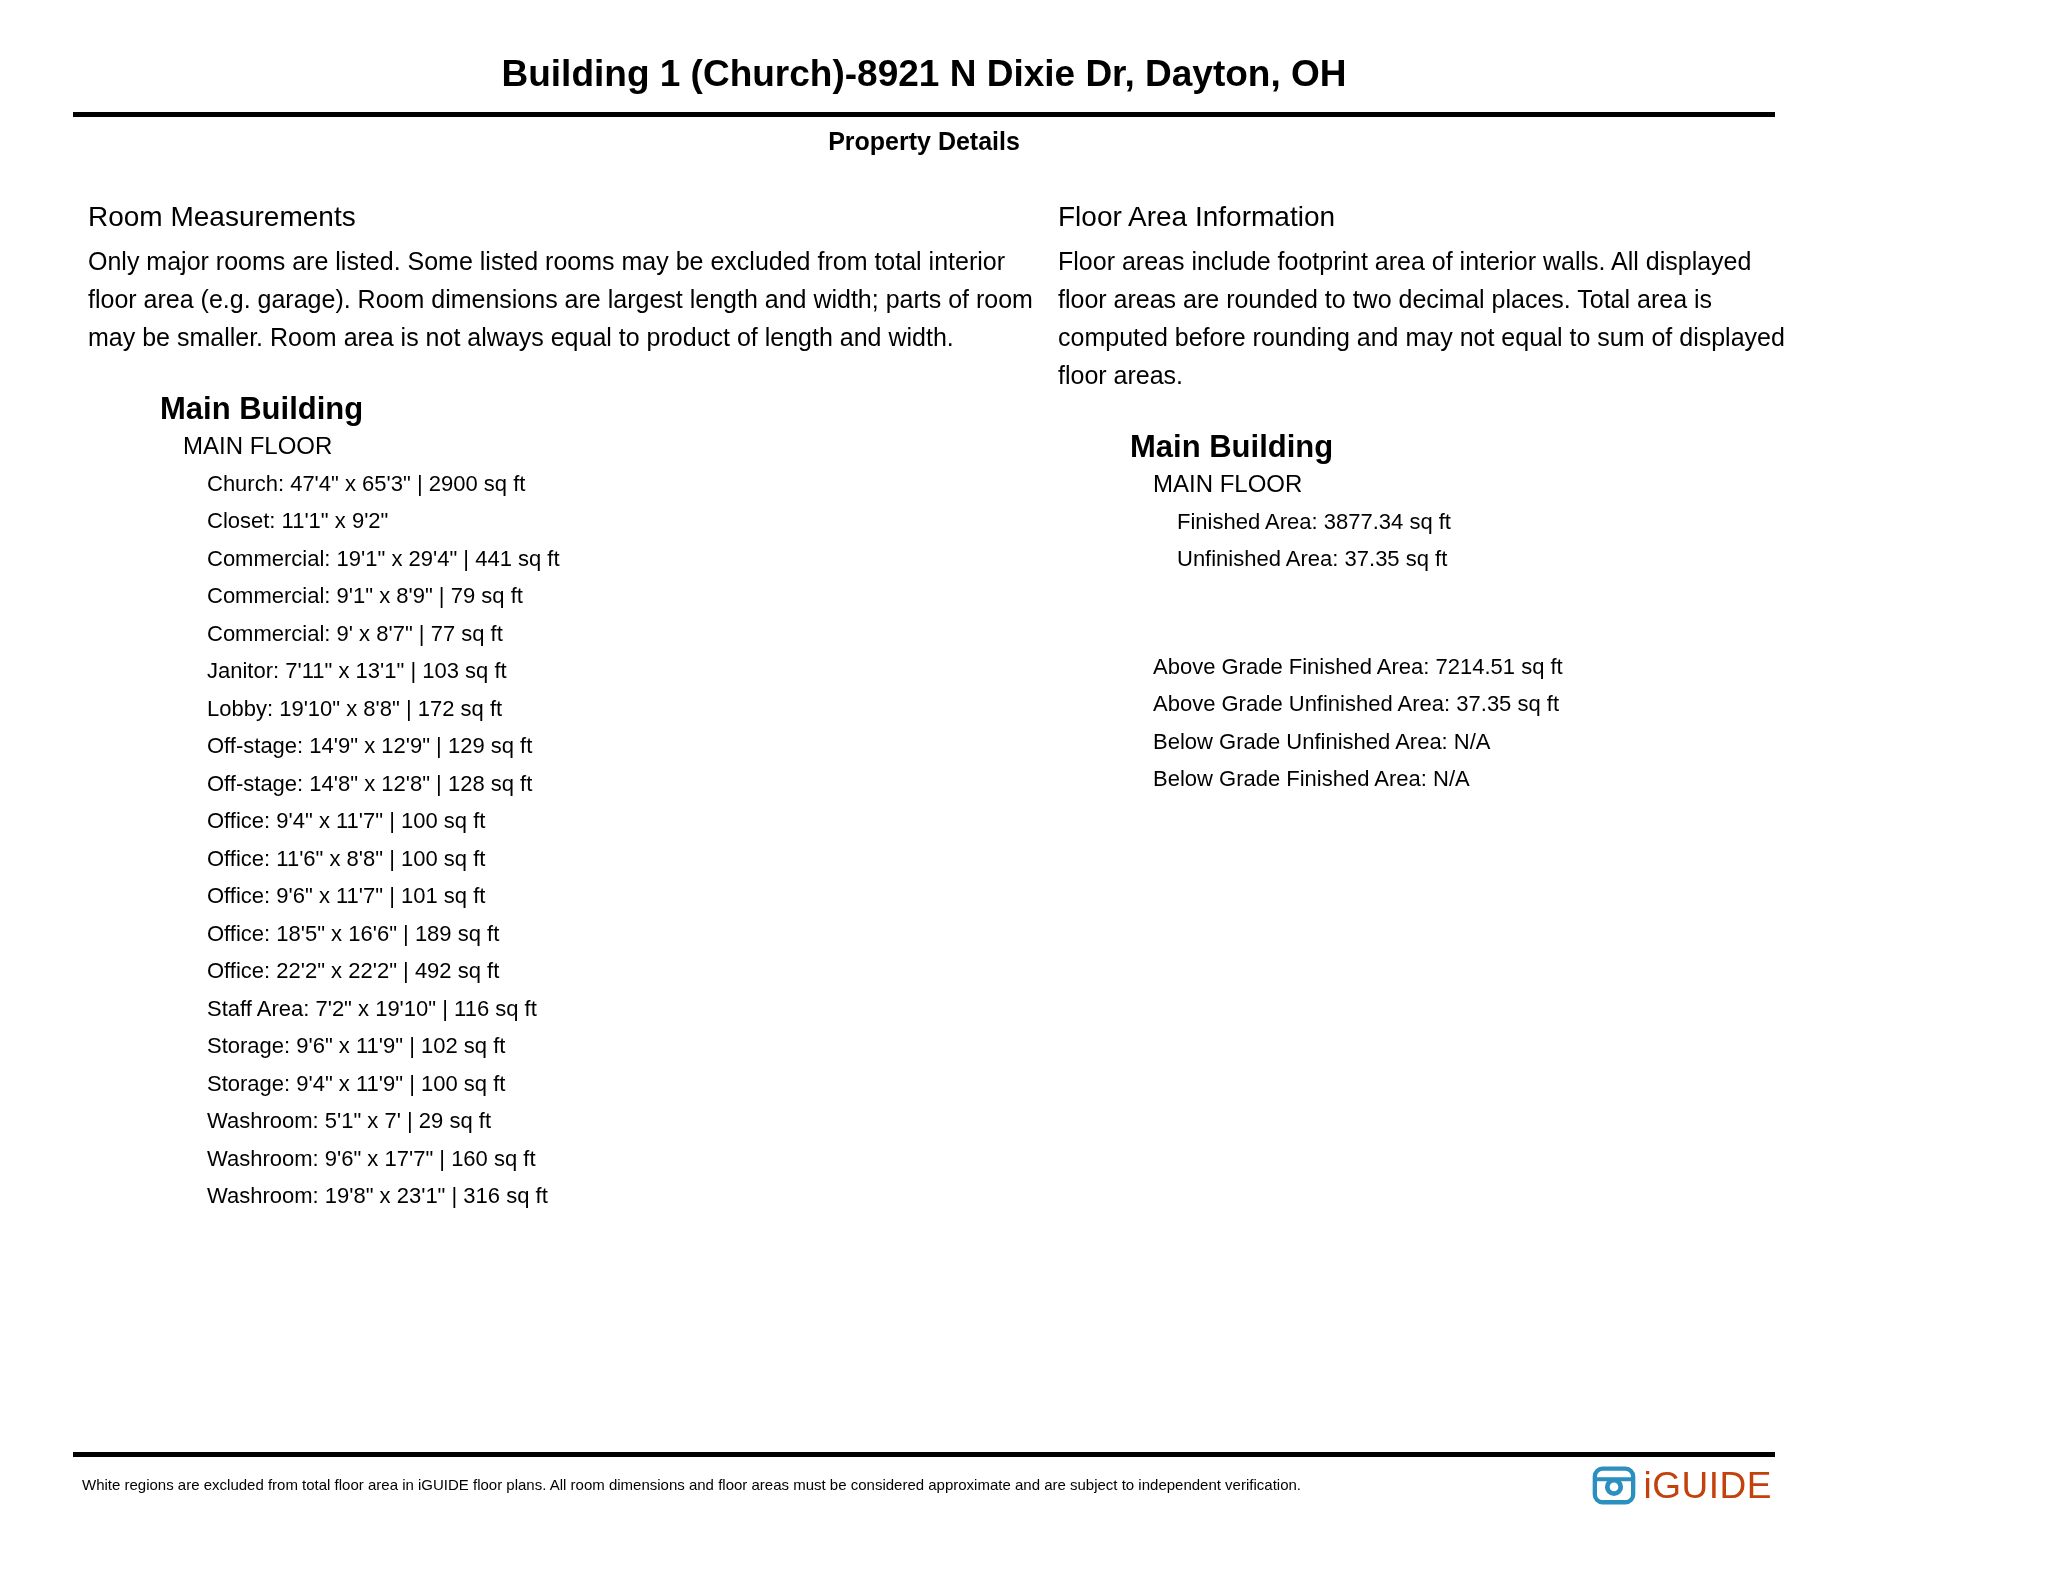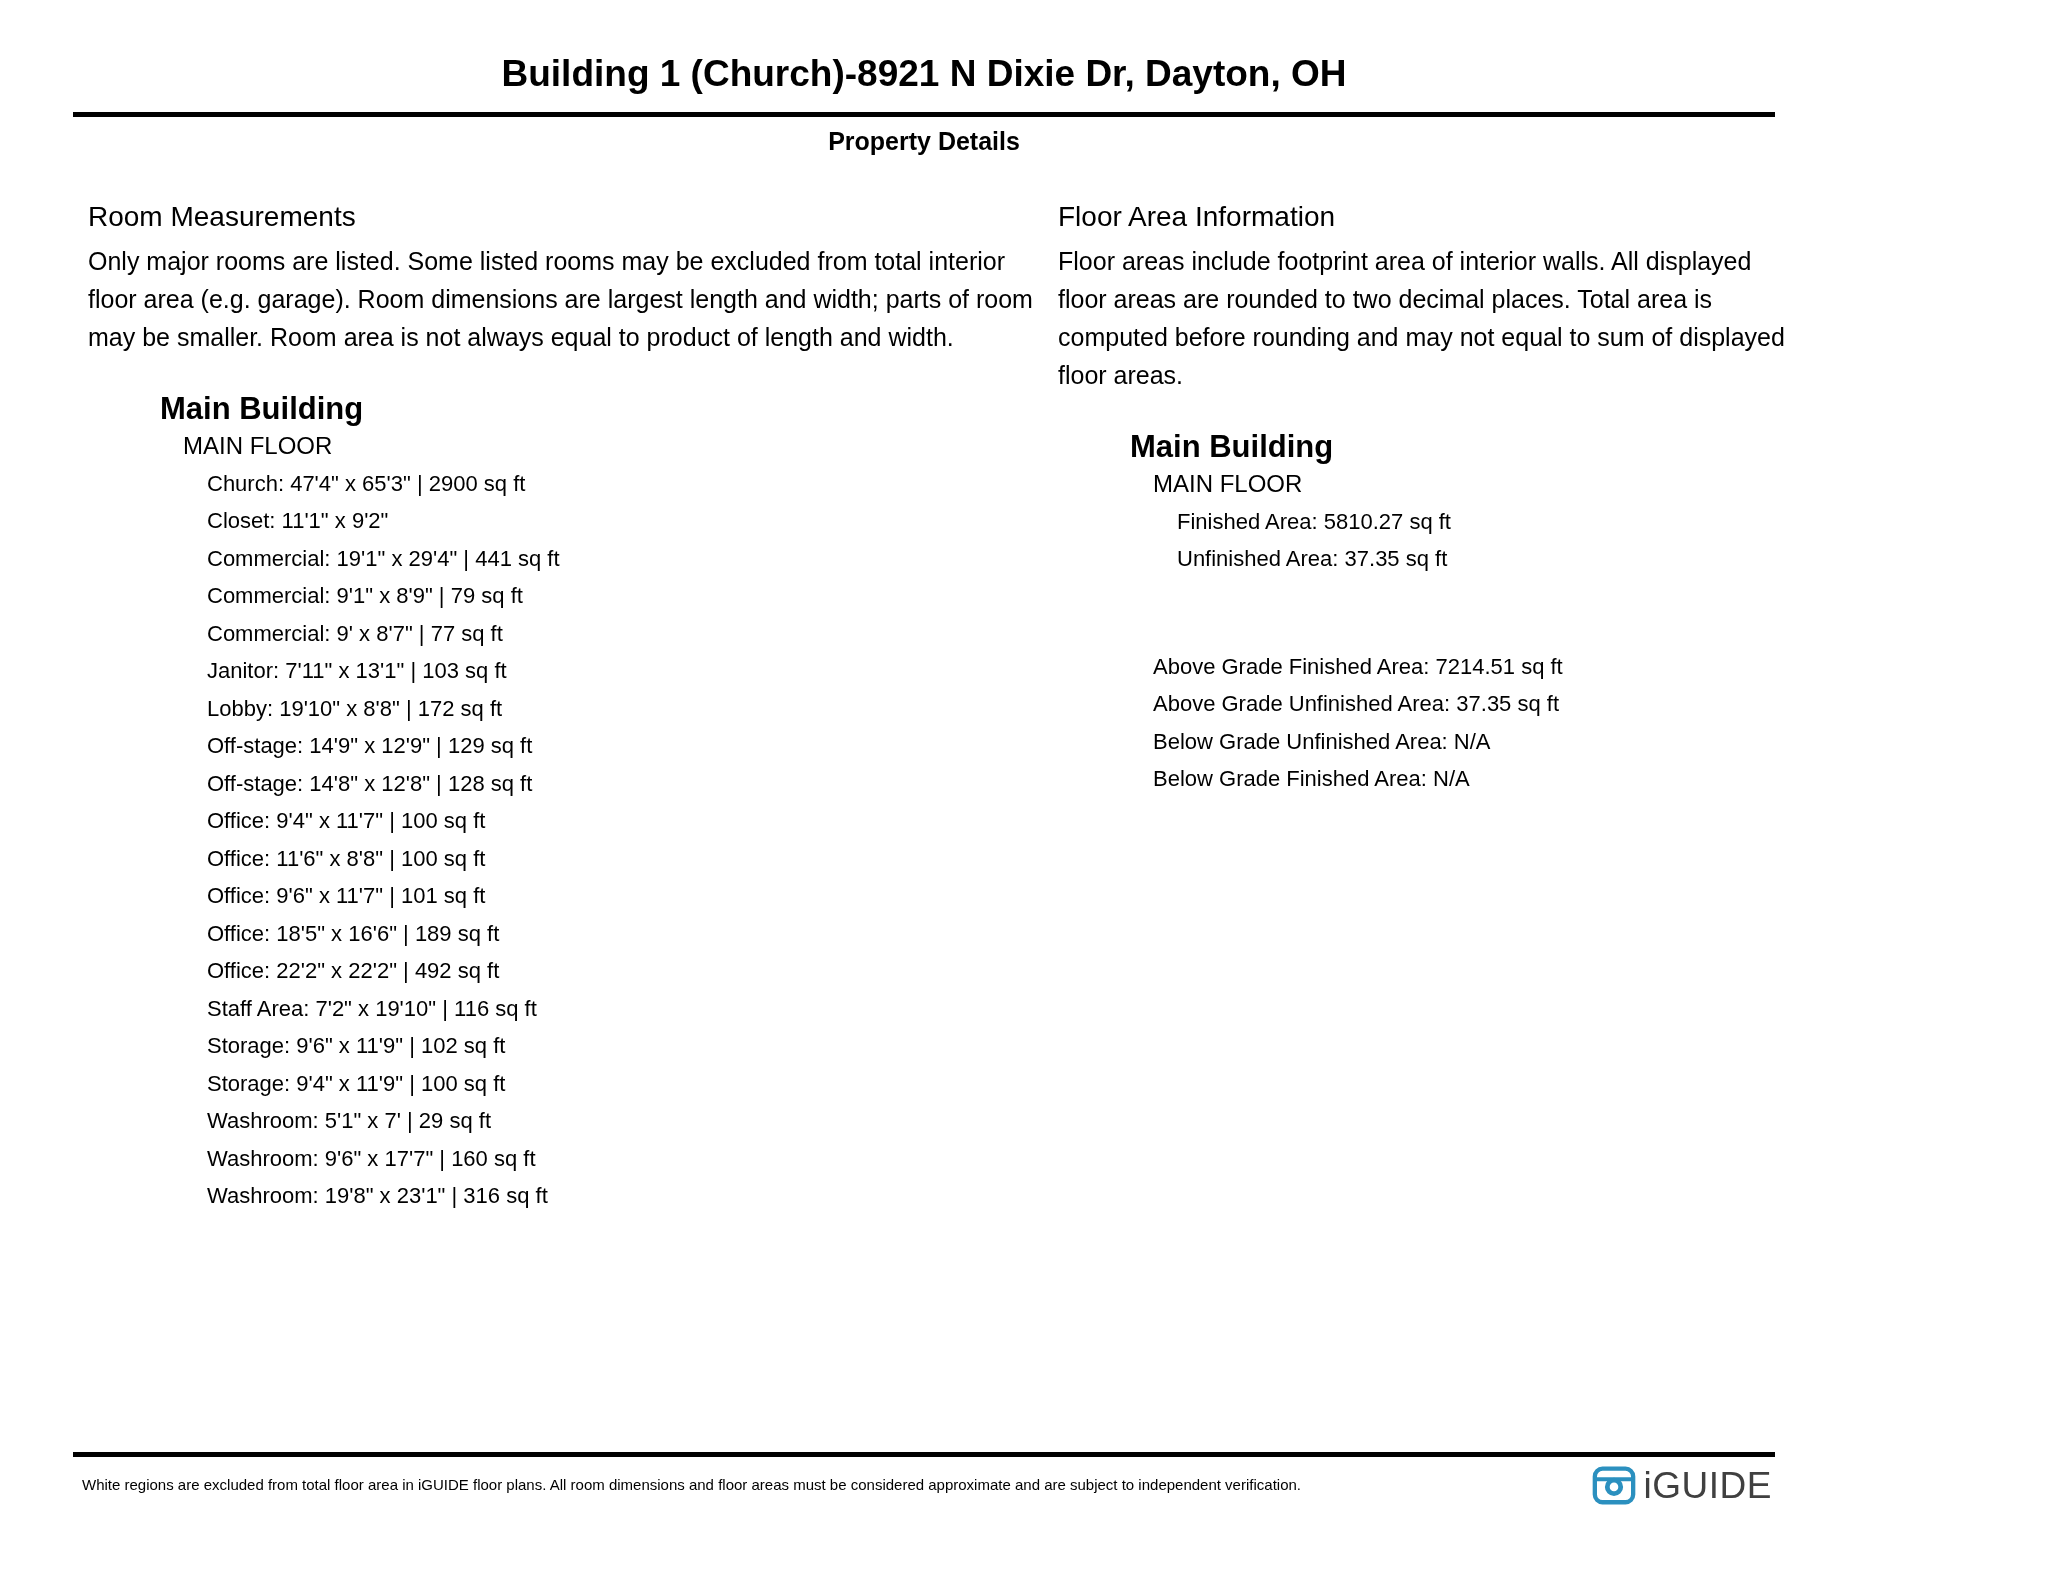--- a/index.html
+++ b/index.html
@@ -156,21 +156,21 @@
       </div>
     </div>
 
     <div class="col-right">
       <div class="section-heading">Floor Area Information</div>
       <div class="section-desc">Floor areas include footprint area of interior walls. All displayed floor areas are rounded to two decimal places. Total area is computed before rounding and may not equal to sum of displayed floor areas.</div>
       <div class="building-block">
         <div class="building-name">Main Building</div>
         <div class="floor-name">MAIN FLOOR</div>
         <div class="item-list">
-            <div class="item">Finished Area: 5810.27 sq ft</div>
+            <div class="item">Finished Area: 3877.34 sq ft</div>
             <div class="item">Unfinished Area: 37.35 sq ft</div>
           </div>
       </div>
       <div class="ansi-block">
         <div class="ansi-list">
             <div class="item">Above Grade Finished Area: 7214.51 sq ft</div>
             <div class="item">Above Grade Unfinished Area: 37.35 sq ft</div>
             <div class="item">Below Grade Unfinished Area: N/A</div>
             <div class="item">Below Grade Finished Area: N/A</div>
           </div>
@@ -183,16 +183,16 @@
   <div class="footer-text">White regions are excluded from total floor area in iGUIDE floor plans. All room dimensions and floor areas must be considered approximate and are subject to independent verification.</div>
 
   <div class="logo">
     <span style="display:inline-flex;">
       <svg width="46" height="46" viewBox="0 0 48 48" fill="none" xmlns="http://www.w3.org/2000/svg">
         <rect x="4" y="7" width="40" height="35" rx="8" stroke="#2B90BF" stroke-width="4.5" fill="none"></rect>
         <line x1="4" y1="18" x2="44" y2="18" stroke="#2B90BF" stroke-width="4"></line>
         <circle cx="24" cy="26" r="7" stroke="#2B90BF" stroke-width="5" fill="none"></circle>
       </svg>
     </span>
-    <span class="logo-text" style="color:#404040;">iGUIDE</span>
+    <span class="logo-text" style="color:#c2410c;">iGUIDE</span>
   </div>
 
 </div>
 
 </body></html>

